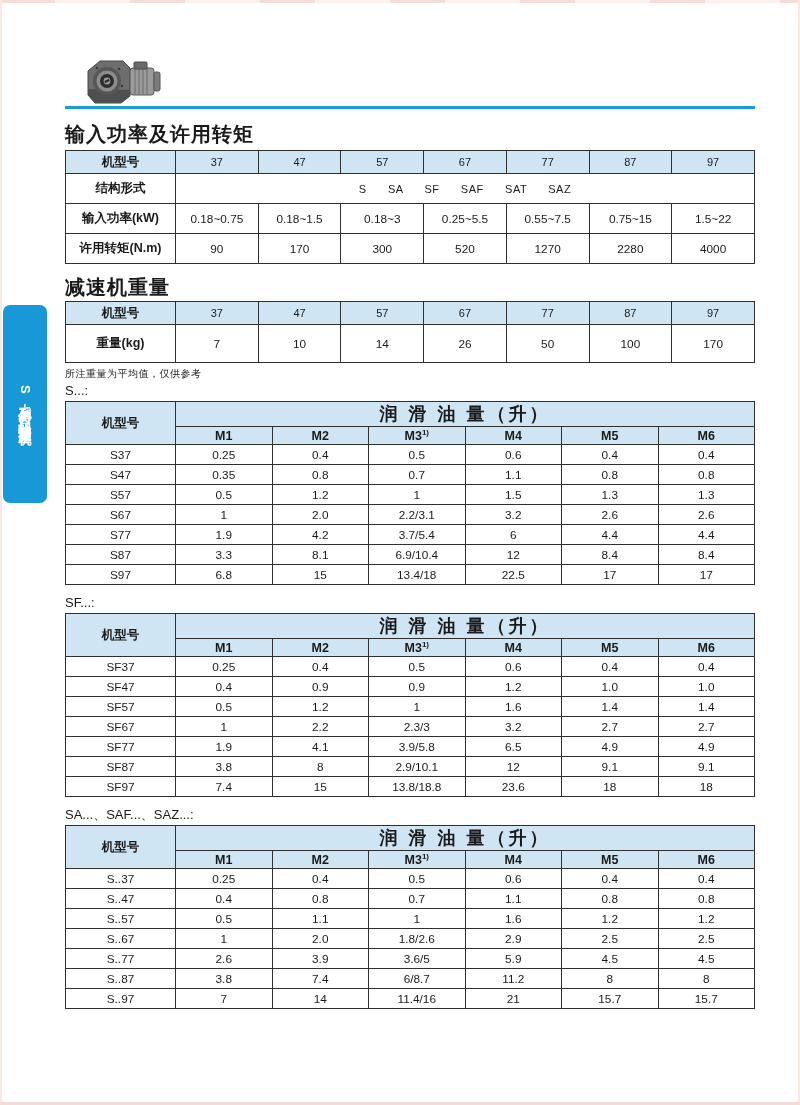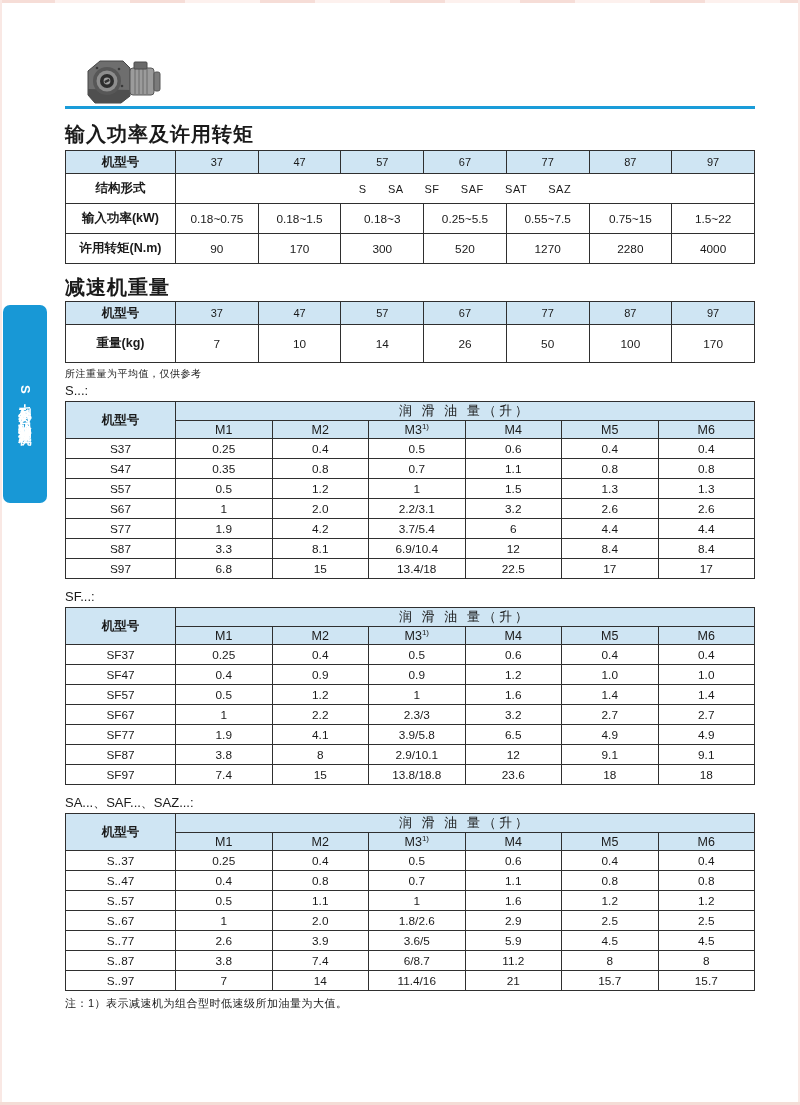--- a/index.html
+++ b/index.html
@@ -49,22 +49,22 @@
   th,td{border:1px solid var(--border);text-align:center;vertical-align:middle;
         font-weight:normal;white-space:nowrap;overflow:hidden;}
   thead th{background:var(--header-bg);}
   .spec th,.spec td{height:30px;font-size:12px;}
   .spec thead th{font-size:11px;}
   .spec th.row-label,.spec thead th.corner{font-weight:600;font-size:12.5px;}
   .spec td.structure{font-size:11px;white-space:pre;letter-spacing:.5px;}
   .spec td{font-size:11.8px;}
   .spec thead th{height:23px;}
   .weight th,.weight td{height:38px;}
-  .oil thead th{height:18px;font-size:12.5px;}
-  .oil thead th.oil-span{font-size:13px;font-weight:400;letter-spacing:3px;}
+  .oil thead th{height:18px;font-size:12.5px;font-weight:bold;}
+  .oil thead th.oil-span{font-size:18px;font-weight:700;letter-spacing:3px;}
   .oil thead th.model-col{font-weight:600;}
   .oil tbody th,.oil tbody td{height:20px;font-size:11.8px;background:#fff;}
   sup{font-size:8px;vertical-align:super;line-height:0;}
 
   .small-note{font-size:10px;line-height:13px;margin-top:4px;letter-spacing:.5px;}
   .block-label{font-size:13px;line-height:16px;margin-bottom:2px;}
   .oil-block{margin-top:10px;}
   .oil-block.first{margin-top:3px;}
   .foot-note{font-size:11px;line-height:13px;margin-top:6px;letter-spacing:.5px;}
   .page-number{margin-top:7px;font-size:14px;font-weight:bold;}
@@ -473,15 +473,14 @@
             <td>14</td>
             <td>11.4/16</td>
             <td>21</td>
             <td>15.7</td>
             <td>15.7</td>
           </tr>
         </tbody>
       </table>
   </div>
 
-  <div class="foot-note">注：1）表示减速机为组合型时低速级所加油量为大值。</div>
 
 </div>
 
 </body></html>

